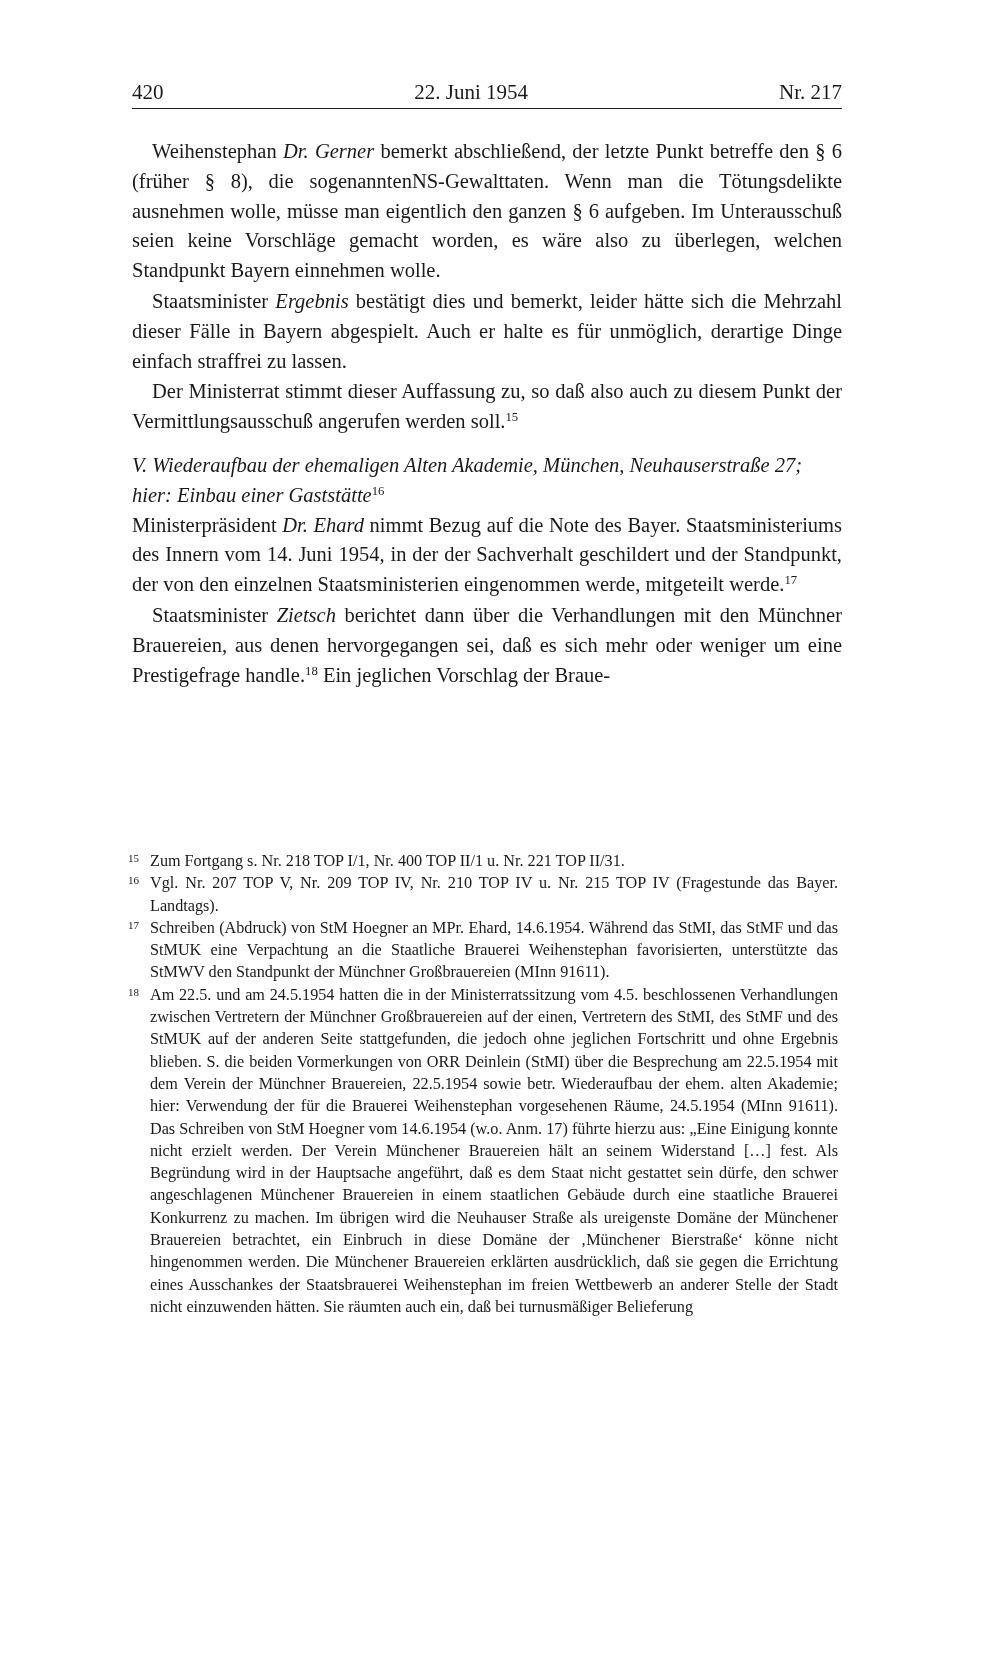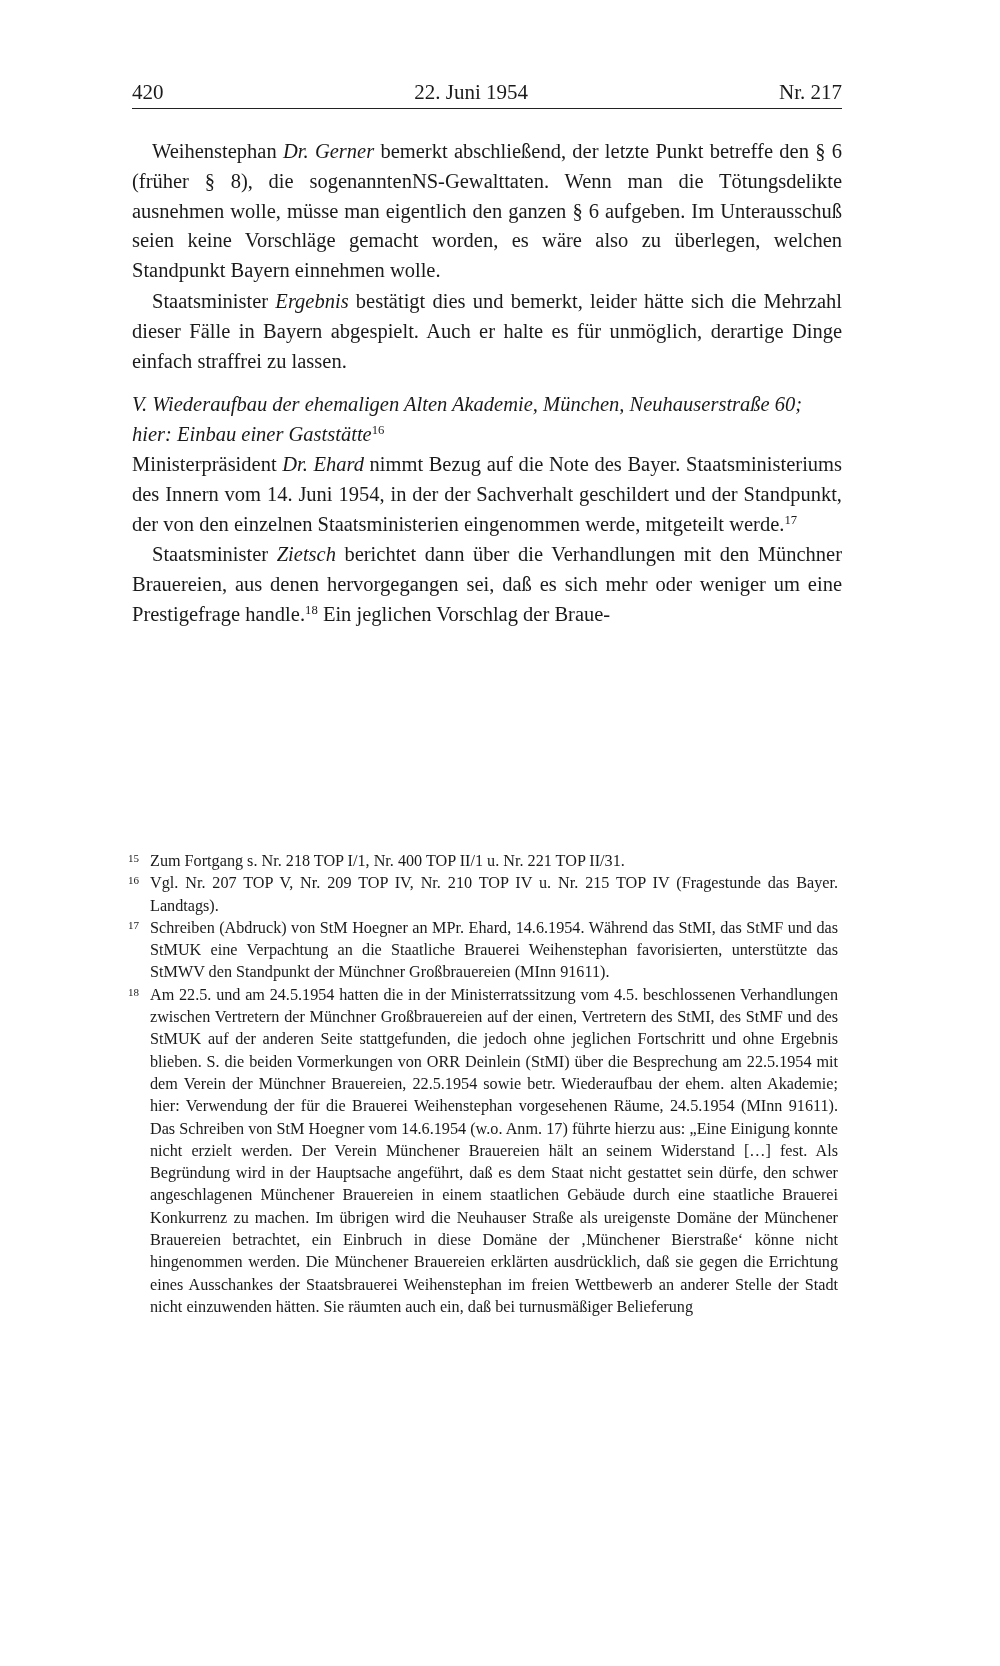--- a/index.html
+++ b/index.html
@@ -31,23 +31,26 @@
     <span>Nr. 217</span>
   </div>
 
   <div class="body-text">
     <p>
       <span>Weihenstephan </span><em>Dr. Gerner</em><span> bemerkt abschließend, der letzte Punkt betreffe den § 6 (früher § 8), die sogenanntenNS-Gewalttaten. Wenn man die Tötungs­delikte ausnehmen wolle, müsse man eigentlich den ganzen § 6 aufgeben. Im Unterausschuß seien keine Vorschläge gemacht worden, es wäre also zu über­legen, welchen Standpunkt Bayern einnehmen wolle.</span>
     </p>
     <p>
       <span>Staatsminister </span><em>Ergebnis</em><span> bestätigt dies und bemerkt, leider hätte sich die Mehrzahl dieser Fälle in Bayern abgespielt. Auch er halte es für unmöglich, derartige Dinge einfach straffrei zu lassen.</span>
     </p>
+    <p>
+      <span>Der Ministerrat stimmt dieser Auffassung zu, so daß also auch zu diesem Punkt der Vermittlungsausschuß angerufen werden soll.</span><sup>15</sup>
+    </p>
 
     <div class="section-head">
-      <div>V. Wiederaufbau der ehemaligen Alten Akademie, München, Neuhauserstraße 60;</div>
+      <div>V. Wiederaufbau der ehemaligen Alten Akademie, München, Neuhauserstraße 27;</div>
       <div><span>hier: Einbau einer Gaststätte</span><sup style="font-style:normal">16</sup></div>
     </div>
 
     <p class="noindent">
       <span>Ministerpräsident </span><em>Dr. Ehard</em><span> nimmt Bezug auf die Note des Bayer. Staatsmi­nisteriums des Innern vom 14. Juni 1954, in der der Sachverhalt geschildert und der Standpunkt, der von den einzelnen Staatsministerien eingenommen werde, mitgeteilt werde.</span><sup>17</sup>
     </p>
     <p>
       <span>Staatsminister </span><em>Zietsch</em><span> berichtet dann über die Verhandlungen mit den Münchner Brauereien, aus denen hervorgegangen sei, daß es sich mehr oder weniger um eine Prestigefrage handle.</span><sup>18</sup><span> Ein jeglichen Vorschlag der Braue-</span>
     </p>
   </div>

